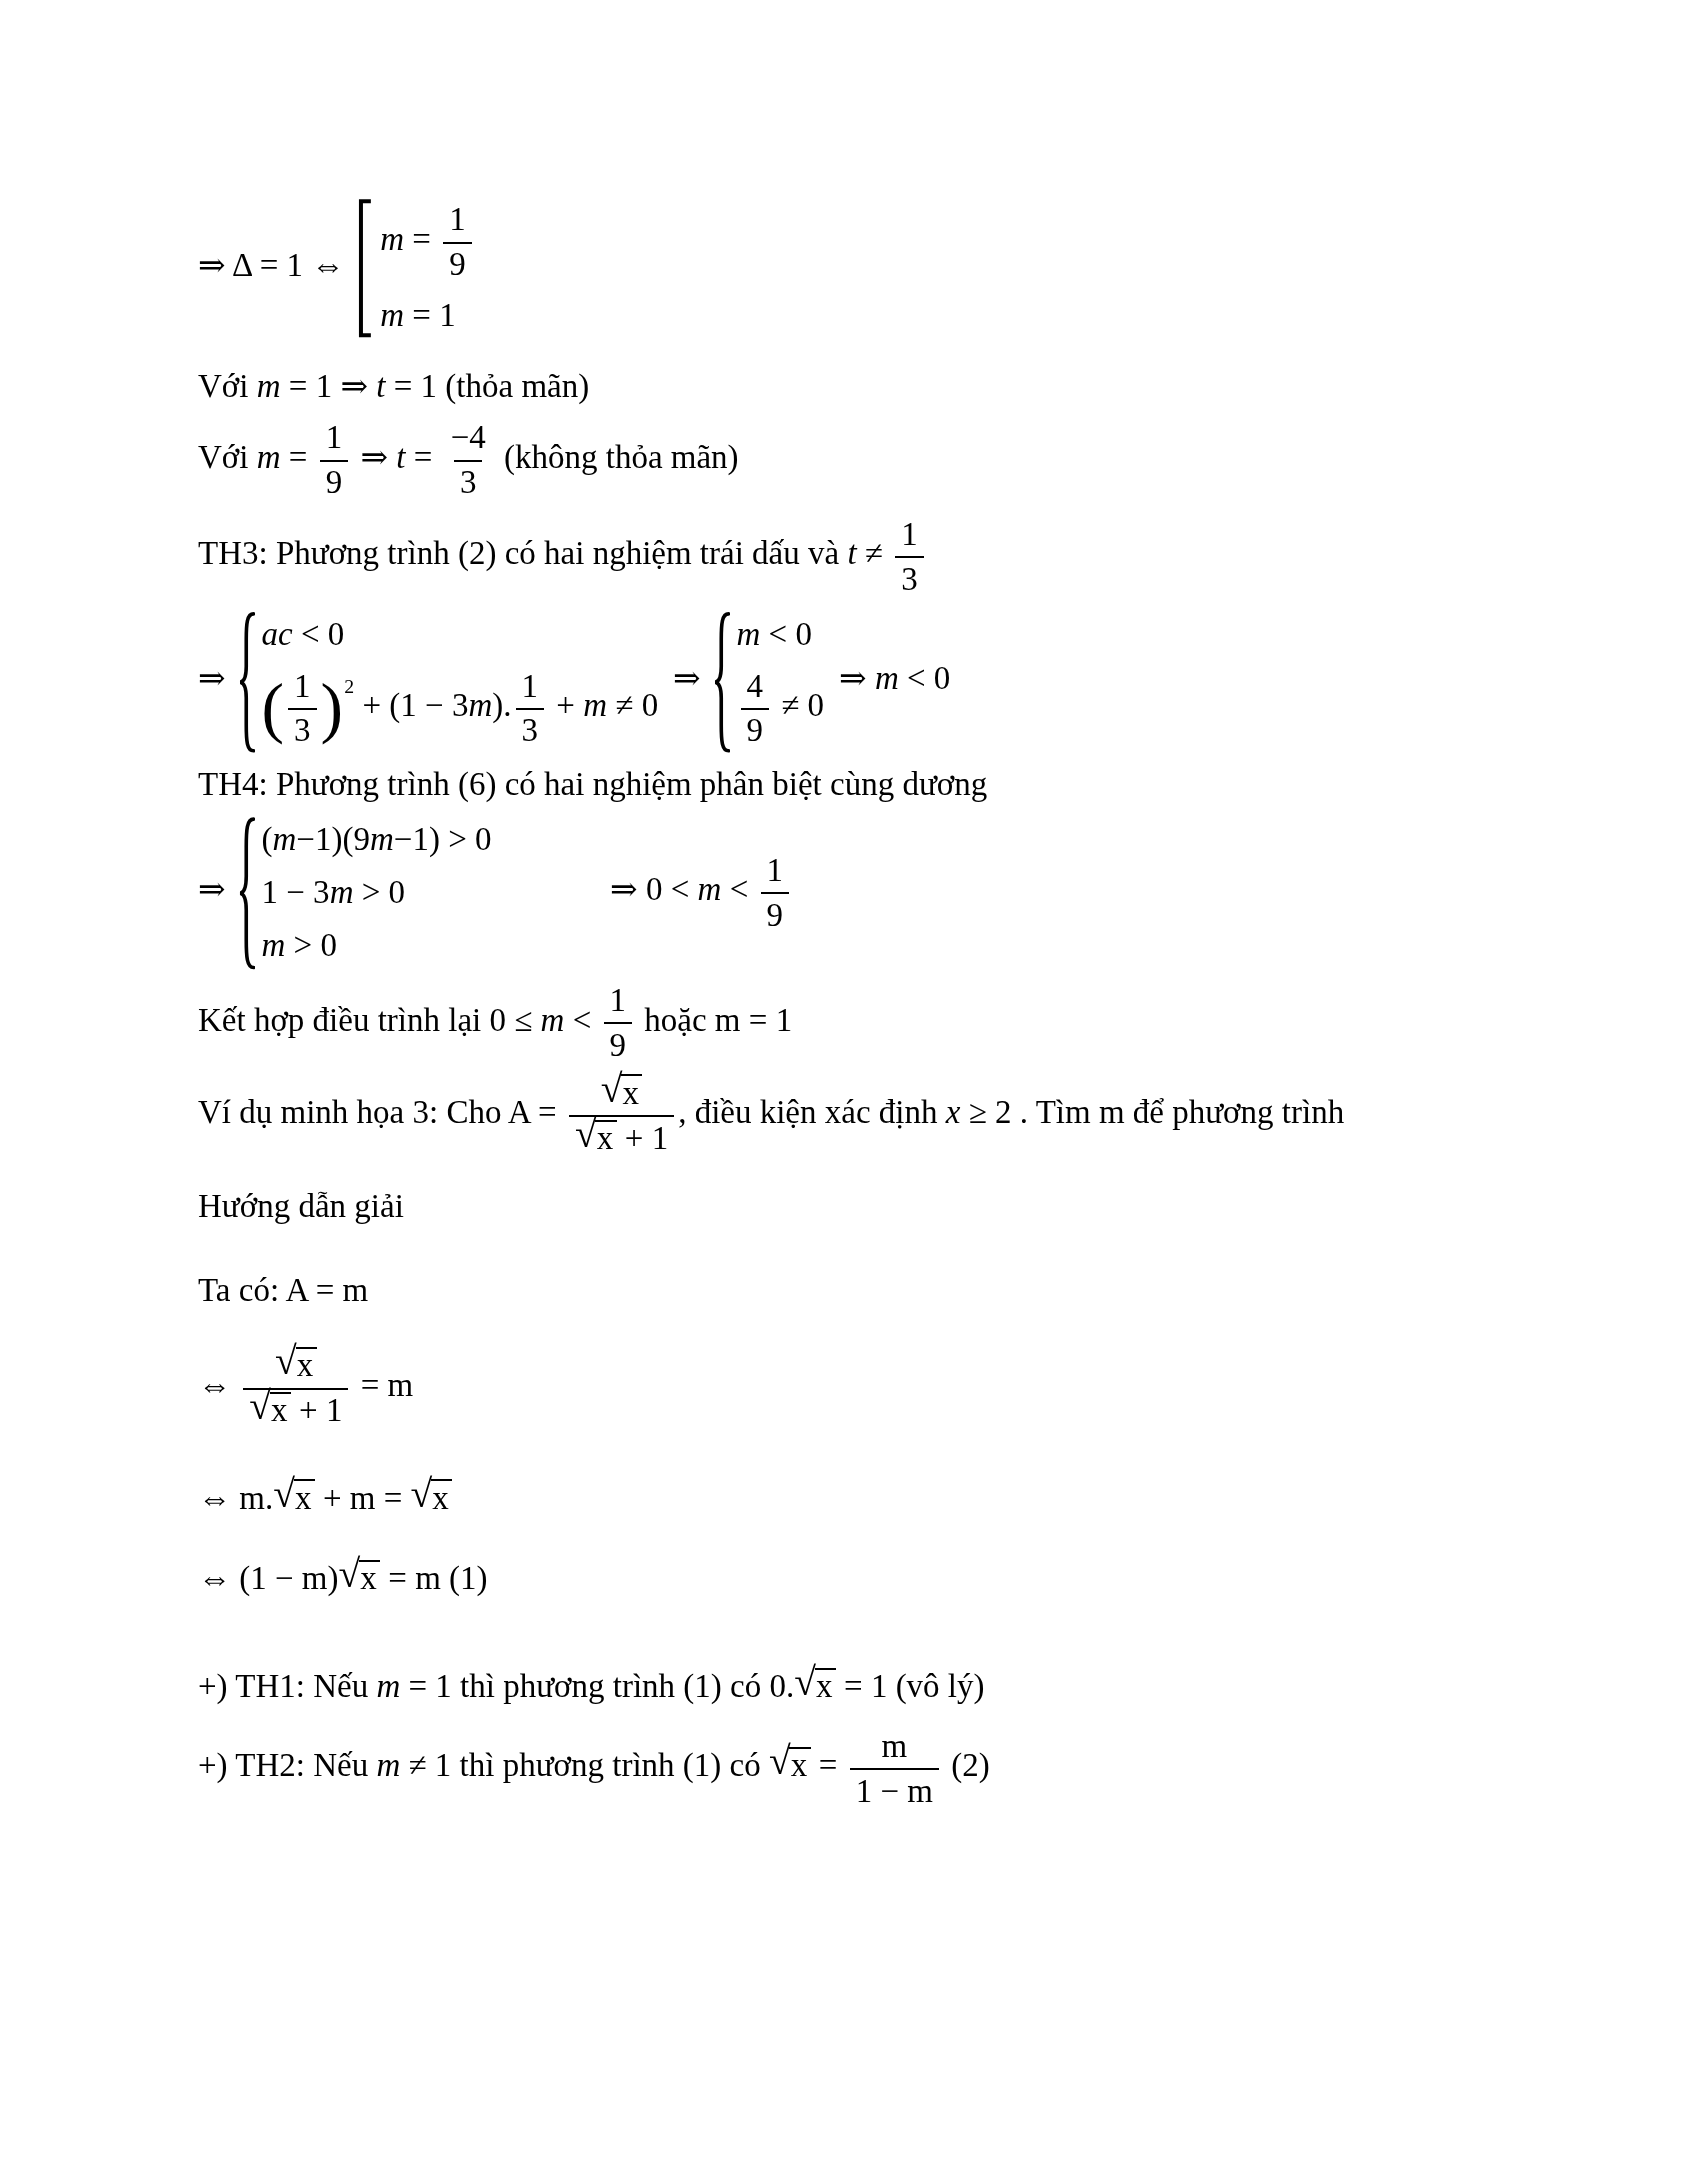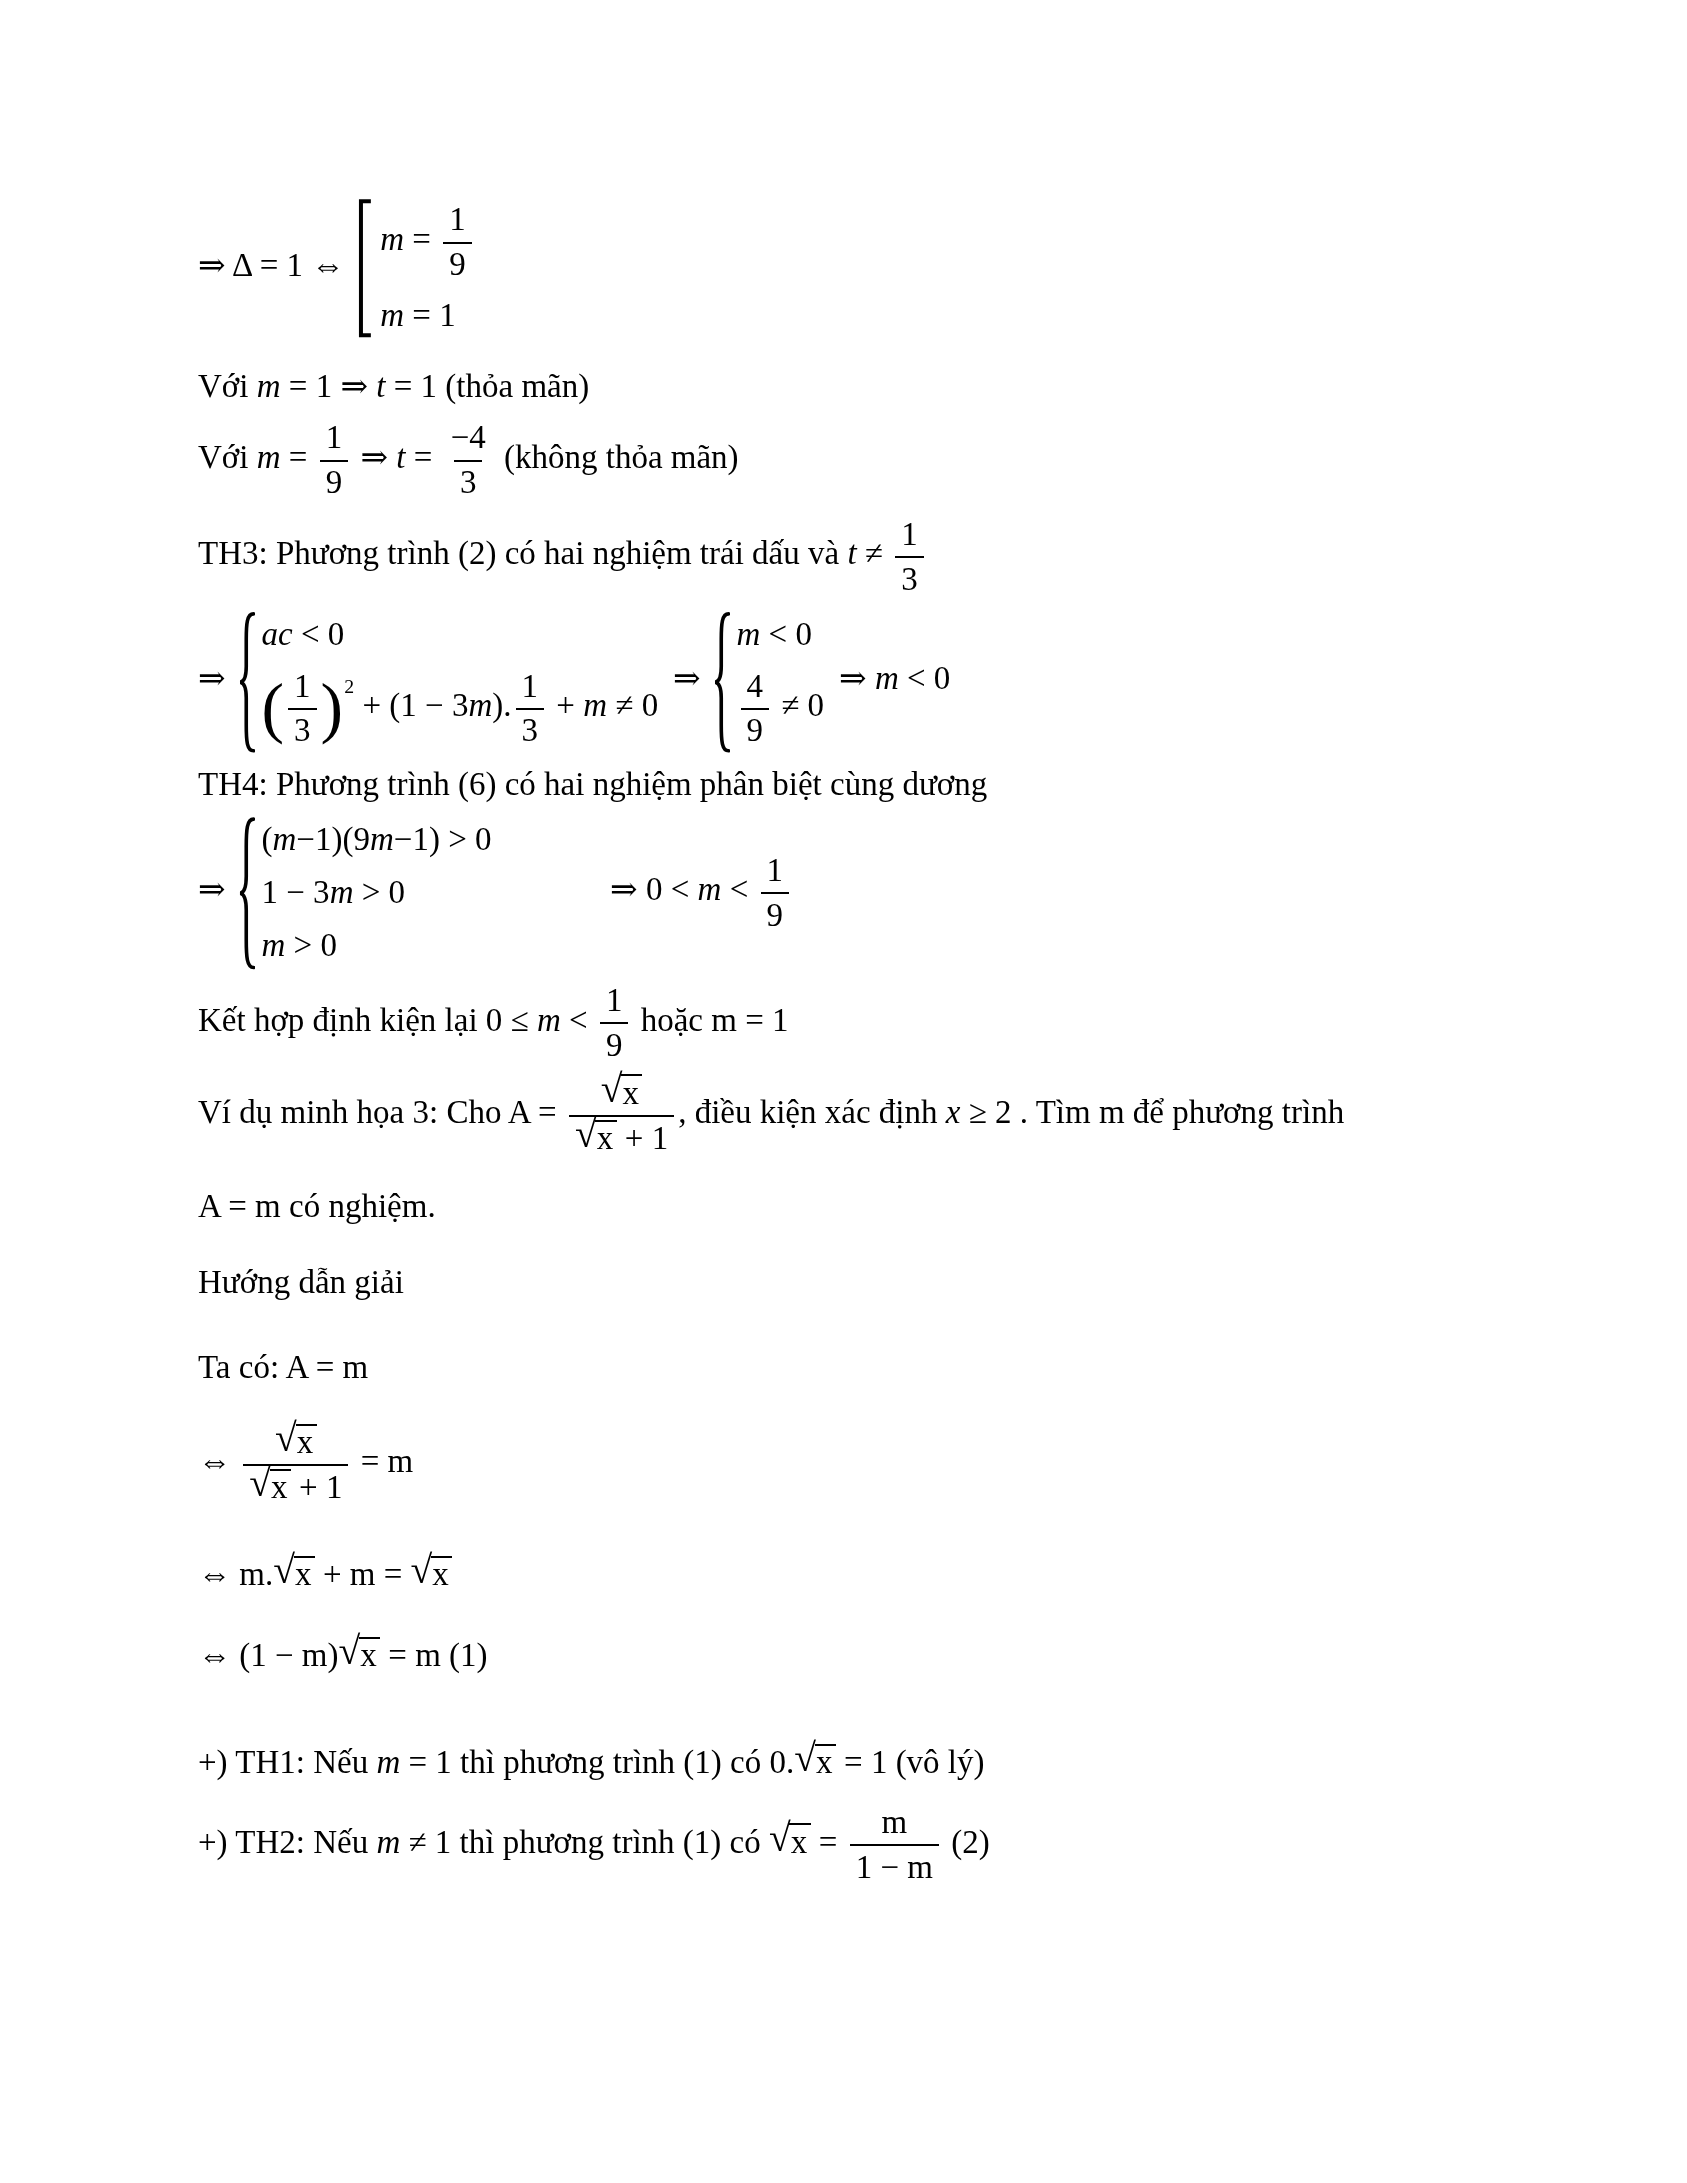--- a/index.html
+++ b/index.html
@@ -83,37 +83,36 @@
 
   <div class="line" style="margin-bottom:8px"><span class="b">TH4:</span><span> Phương trình (6) có hai nghiệm phân biệt cùng dương</span></div>
 
   <div class="line" style="margin-bottom:9.3px"><span>⇒ </span><span class="cases"><svg viewBox="0 0 28 100" preserveAspectRatio="none" aria-hidden="true">
           <path d="M25 2 C15 2 14 9 14 20 L14 39 C14 46 11 49.5 5 50 C11 50.5 14 54 14 61 L14 80 C14 91 15 98 25 98" fill="none" stroke="currentColor" stroke-width="3.6" stroke-linecap="round" vector-effect="non-scaling-stroke"></path>
         </svg><span class="row"><span>(</span><span class="it">m</span><span>−1)(9</span><span class="it">m</span><span>−1) &gt; 0</span></span><span class="row"><span>1 − 3</span><span class="it">m</span><span> &gt; 0</span></span><span class="row"><span class="it">m</span><span> &gt; 0</span></span></span><span class="gapL">⇒ 0 &lt; </span><span class="it">m</span><span> &lt; </span><span class="frac">
         <span class="num">1</span>
         <span class="den">9</span>
       </span></div>
 
-  <div class="line" style="margin-bottom:8px"><span>Kết hợp định kiện lại </span><span>0 ≤ </span><span class="it">m</span><span> &lt; </span><span class="frac">
+  <div class="line" style="margin-bottom:8px"><span>Kết hợp điều trình lại </span><span>0 ≤ </span><span class="it">m</span><span> &lt; </span><span class="frac">
         <span class="num">1</span>
         <span class="den">9</span>
       </span><span> hoặc m = 1</span></div>
 
   <div class="line" style="margin-bottom:26.5px"><span class="b">Ví dụ minh họa 3:</span><span> Cho </span><span>A = </span><span class="frac">
         <span class="num"><span class="sqrt">
             <span class="rad">√</span>
             <span class="arg">x</span>
           </span></span>
         <span class="den"><span class="sqrt">
             <span class="rad">√</span>
             <span class="arg">x</span>
           </span><span> + 1</span></span>
       </span><span>, điều kiện xác định </span><span class="it">x</span><span> ≥ 2 . Tìm m để phương trình</span></div>
 
-  <div class="line" style="margin-bottom:33px"><span>A = m</span><span> có nghiệm.</span></div>
 
   <div class="line center" style="margin-bottom:41px"><span class="b">Hướng dẫn giải</span></div>
 
   <div class="line" style="margin-bottom:33px"><span>Ta có: </span><span>A = m</span></div>
 
   <div class="line" style="margin-bottom:46px"><span>⇔ </span><span class="frac">
         <span class="num"><span class="sqrt">
             <span class="rad">√</span>
             <span class="arg">x</span>
           </span></span>

